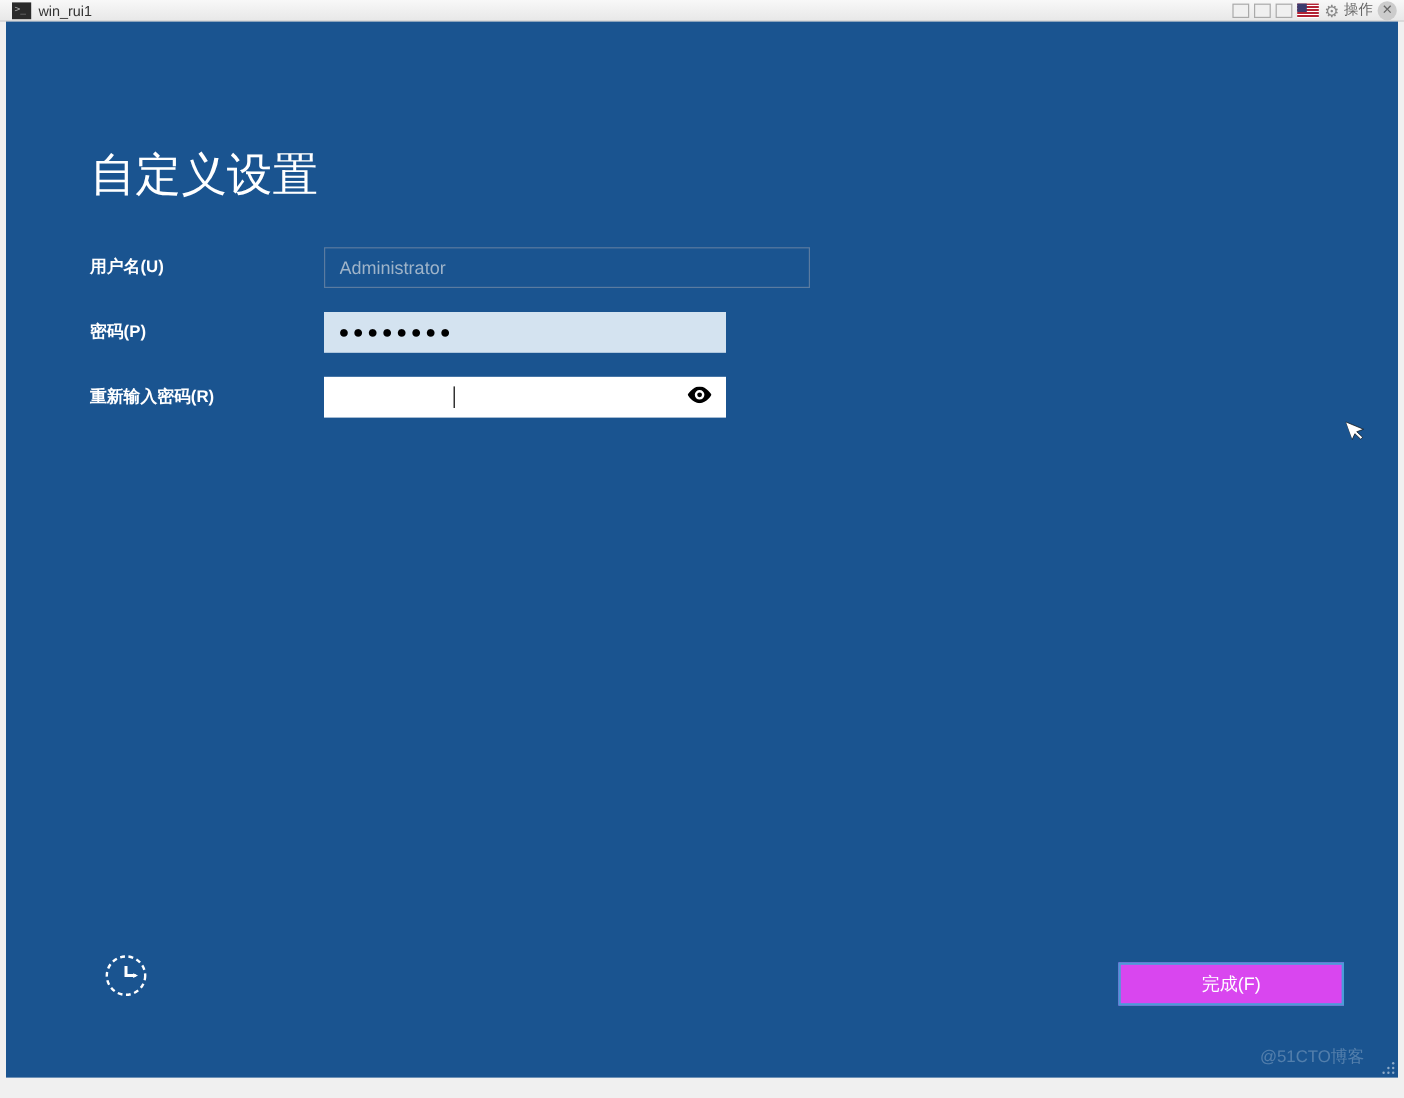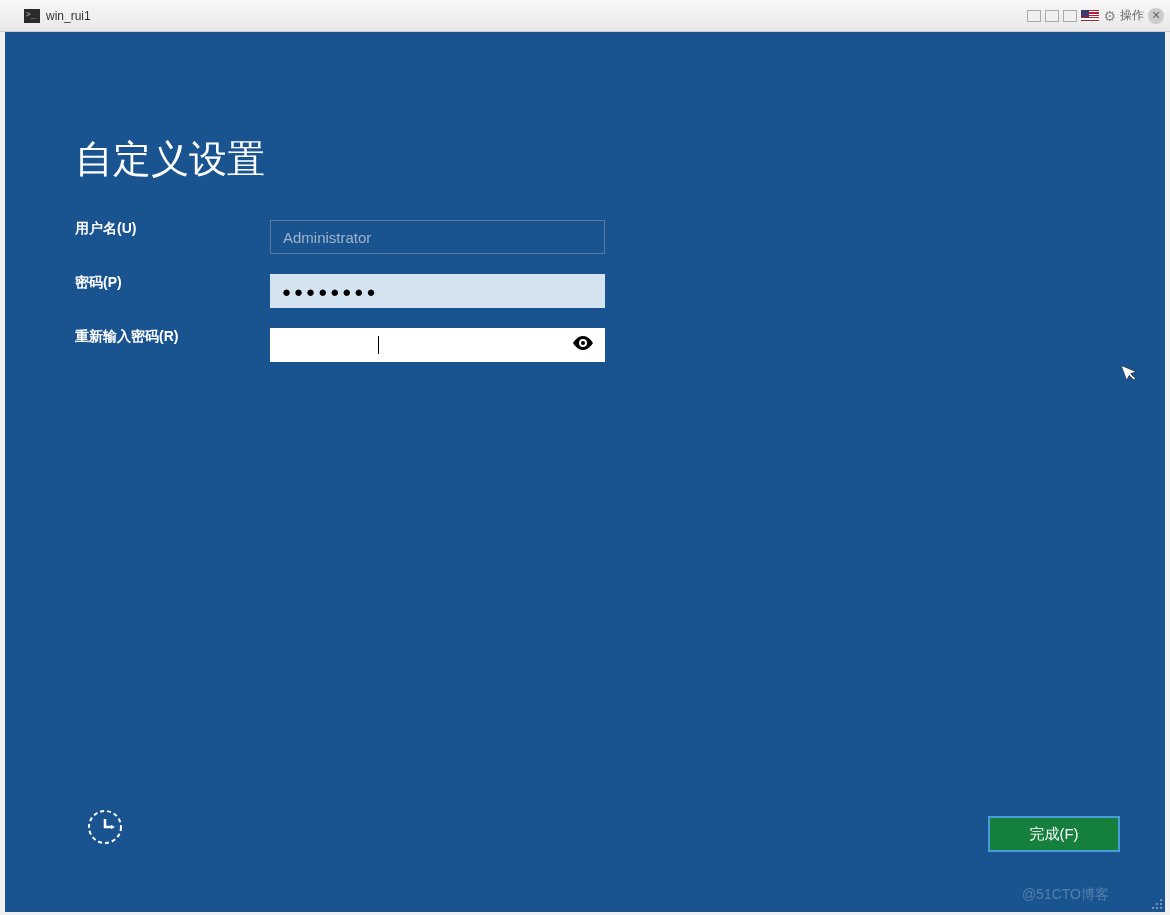--- a/index.html
+++ b/index.html
@@ -9,26 +9,26 @@
     }
     body {
       font-family: "Microsoft YaHei", "Segoe UI", sans-serif;
       background: #f0f0f0;
       width: 1170px;
       height: 915px;
       overflow: hidden;
       position: relative;
     }
     .titlebar {
-      height: 32px;
+      height: 18px;
       background: linear-gradient(to bottom, #f8f8f8, #e8e8e8);
       border-bottom: 1px solid #ccc;
       display: flex;
       align-items: center;
-      padding: 0 24px;
+      padding: 0 10px;
       position: relative;
     }
     .titlebar-icon {
       width: 16px;
       height: 14px;
       background: #2a2a2a;
       margin-right: 6px;
       position: relative;
     }
     .titlebar-icon::before {
@@ -108,30 +108,31 @@
       color: white;
       margin-bottom: 35px;
     }
     .setup-subtitle {
       font-size: 15px;
       color: white;
       margin-bottom: 35px;
     }
     .form-row {
       display: flex;
+      align-items: center;
       margin-bottom: 20px;
     }
     .form-label {
       width: 195px;
       font-size: 14px;
       font-weight: bold;
       color: white;
     }
     .form-input {
-      width: 335px;
+      width: 405px;
       height: 34px;
       border: 1px solid #5a7ba0;
       background: transparent;
       padding: 0 12px;
       font-size: 15px;
       color: #9fb4c9;
     }
     .form-input-password {
       width: 335px;
       height: 34px;
@@ -169,35 +170,35 @@
       position: absolute;
       bottom: 65px;
       left: 80px;
       width: 40px;
       height: 40px;
     }
     .finish-btn {
       position: absolute;
       bottom: 60px;
       right: 45px;
-      width: 132px;
+      width: 188px;
       height: 36px;
-      background: #15803d;
+      background: #d946ef;
       border: 2px solid #4a9cd8;
       color: white;
       font-size: 15px;
       display: flex;
       align-items: center;
       justify-content: center;
       cursor: pointer;
     }
     .watermark {
       position: absolute;
       bottom: 8px;
-      right: 56px;
+      right: 28px;
       color: rgba(255,255,255,0.25);
       font-size: 14px;
     }
     .resize-grip {
       position: absolute;
       bottom: 2px;
       right: 2px;
       color: rgba(255,255,255,0.4);
       font-size: 16px;
       line-height: 8px;

